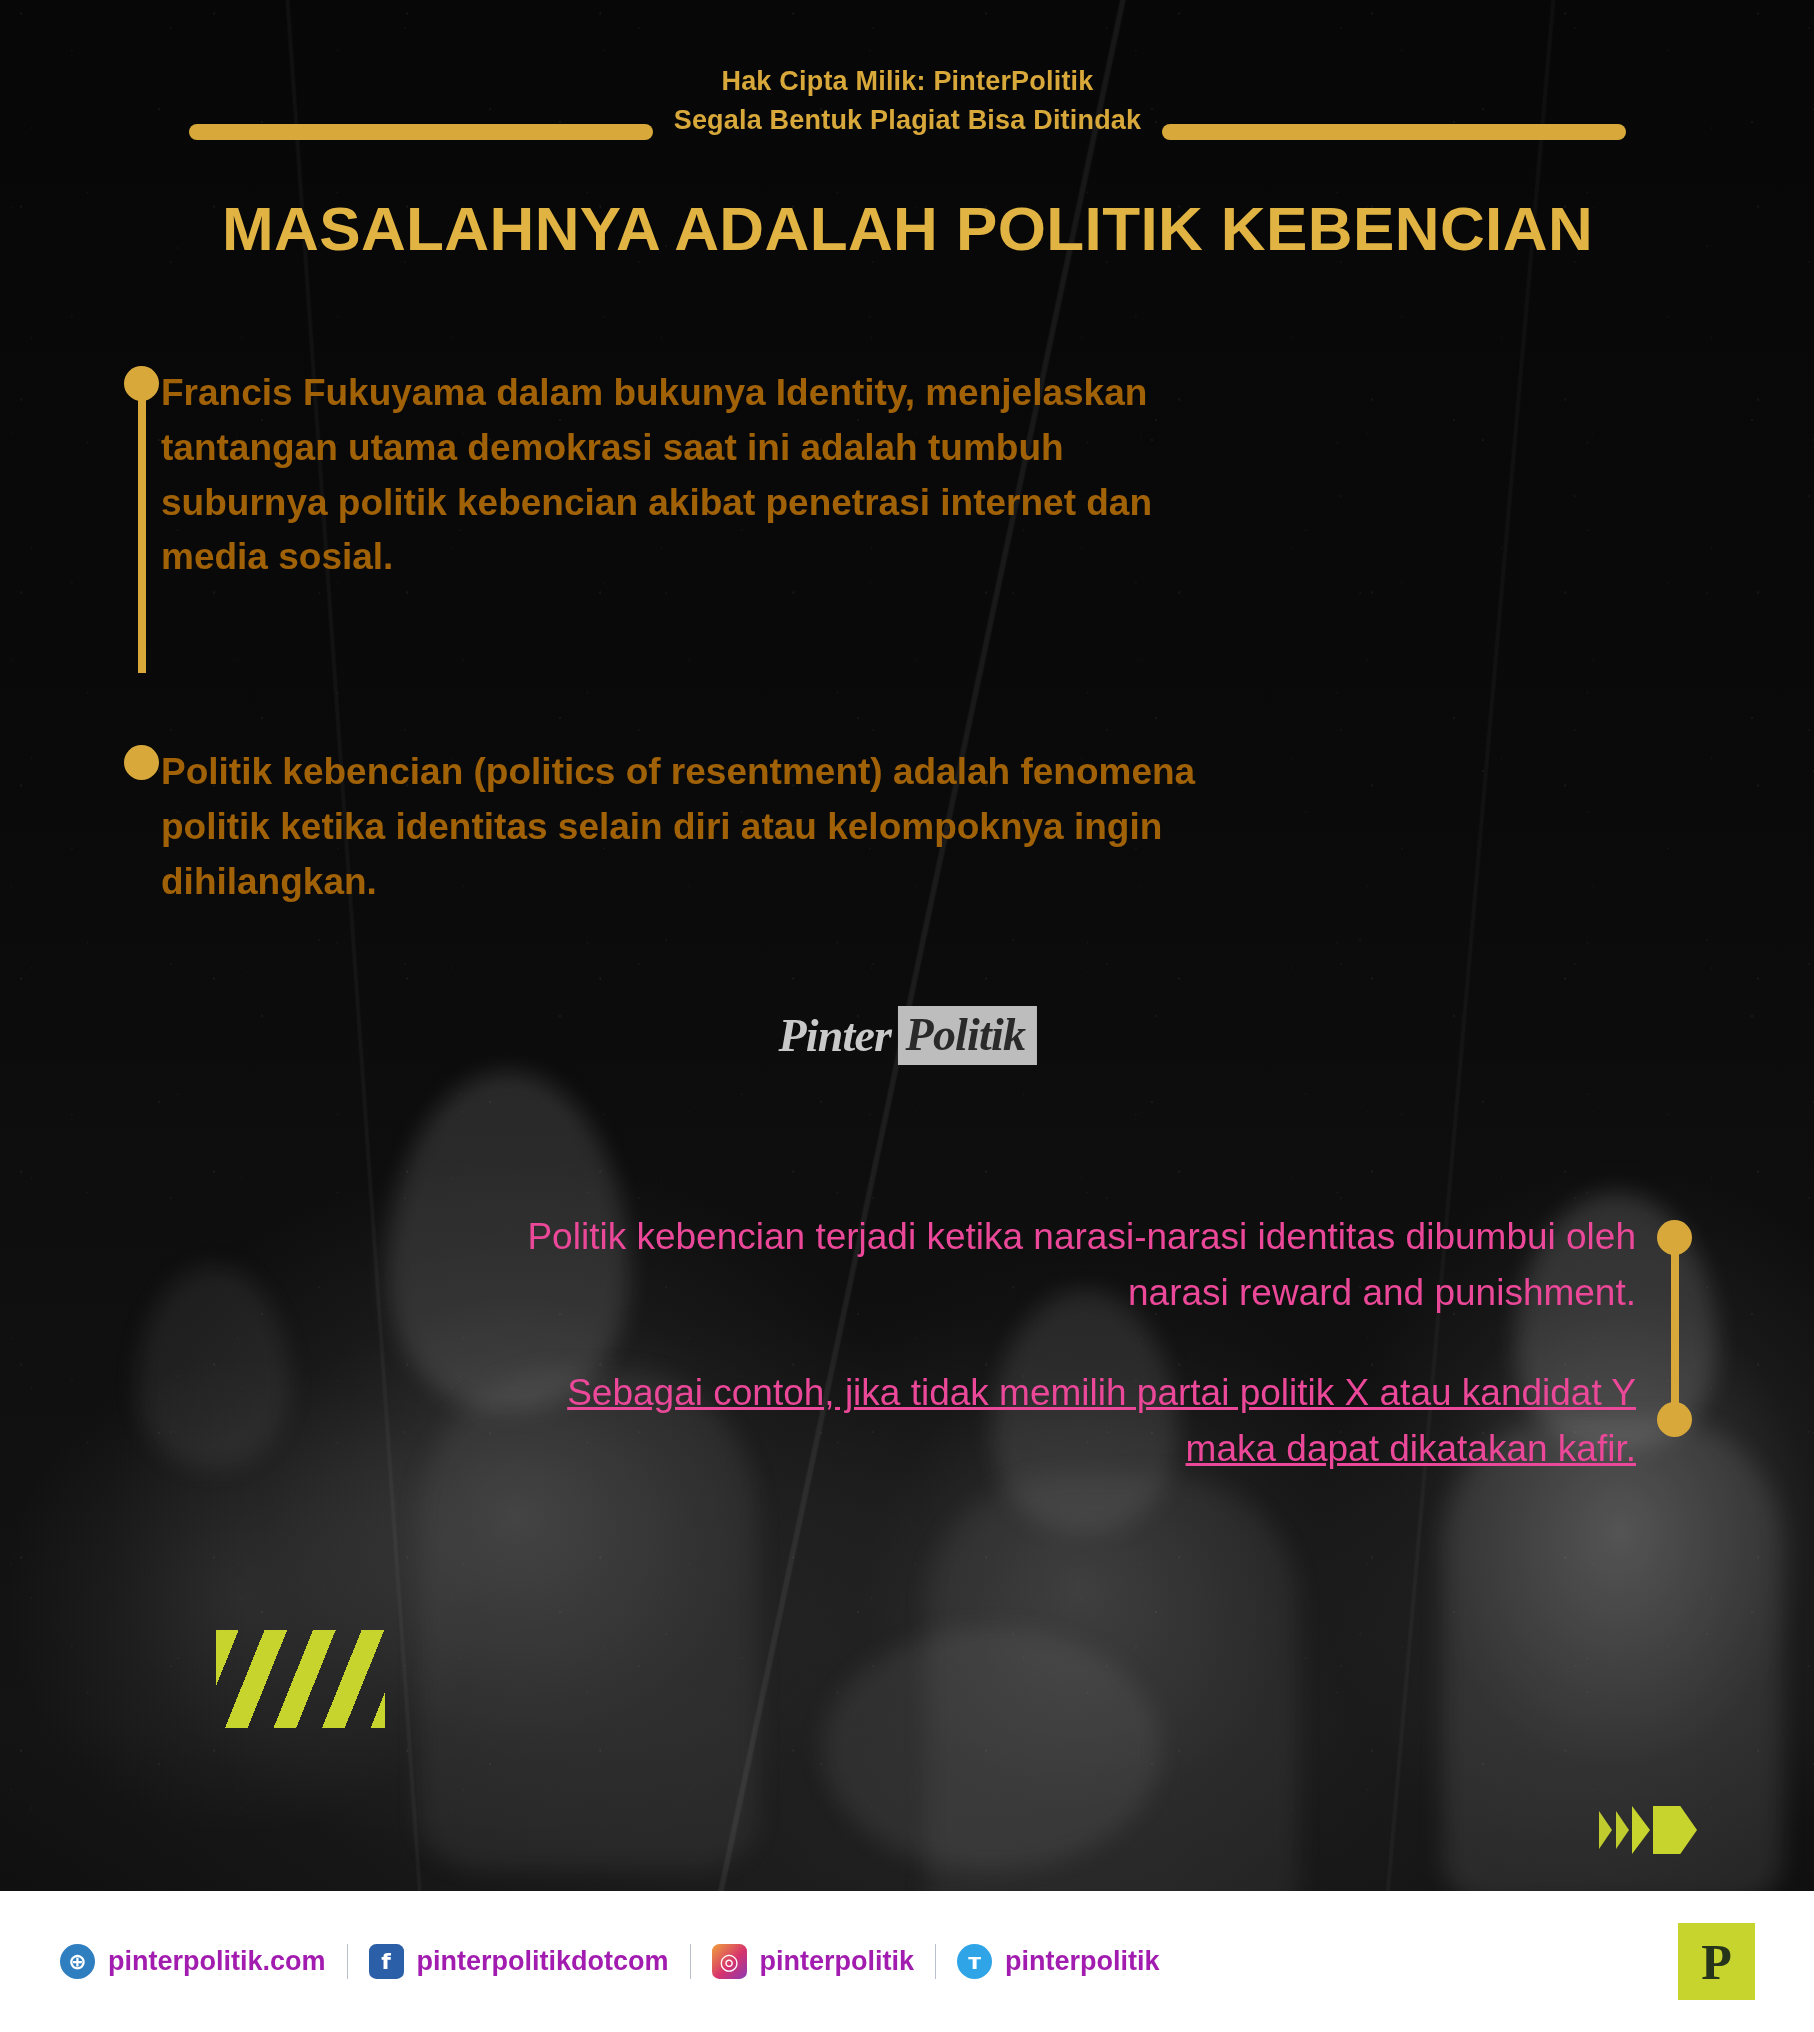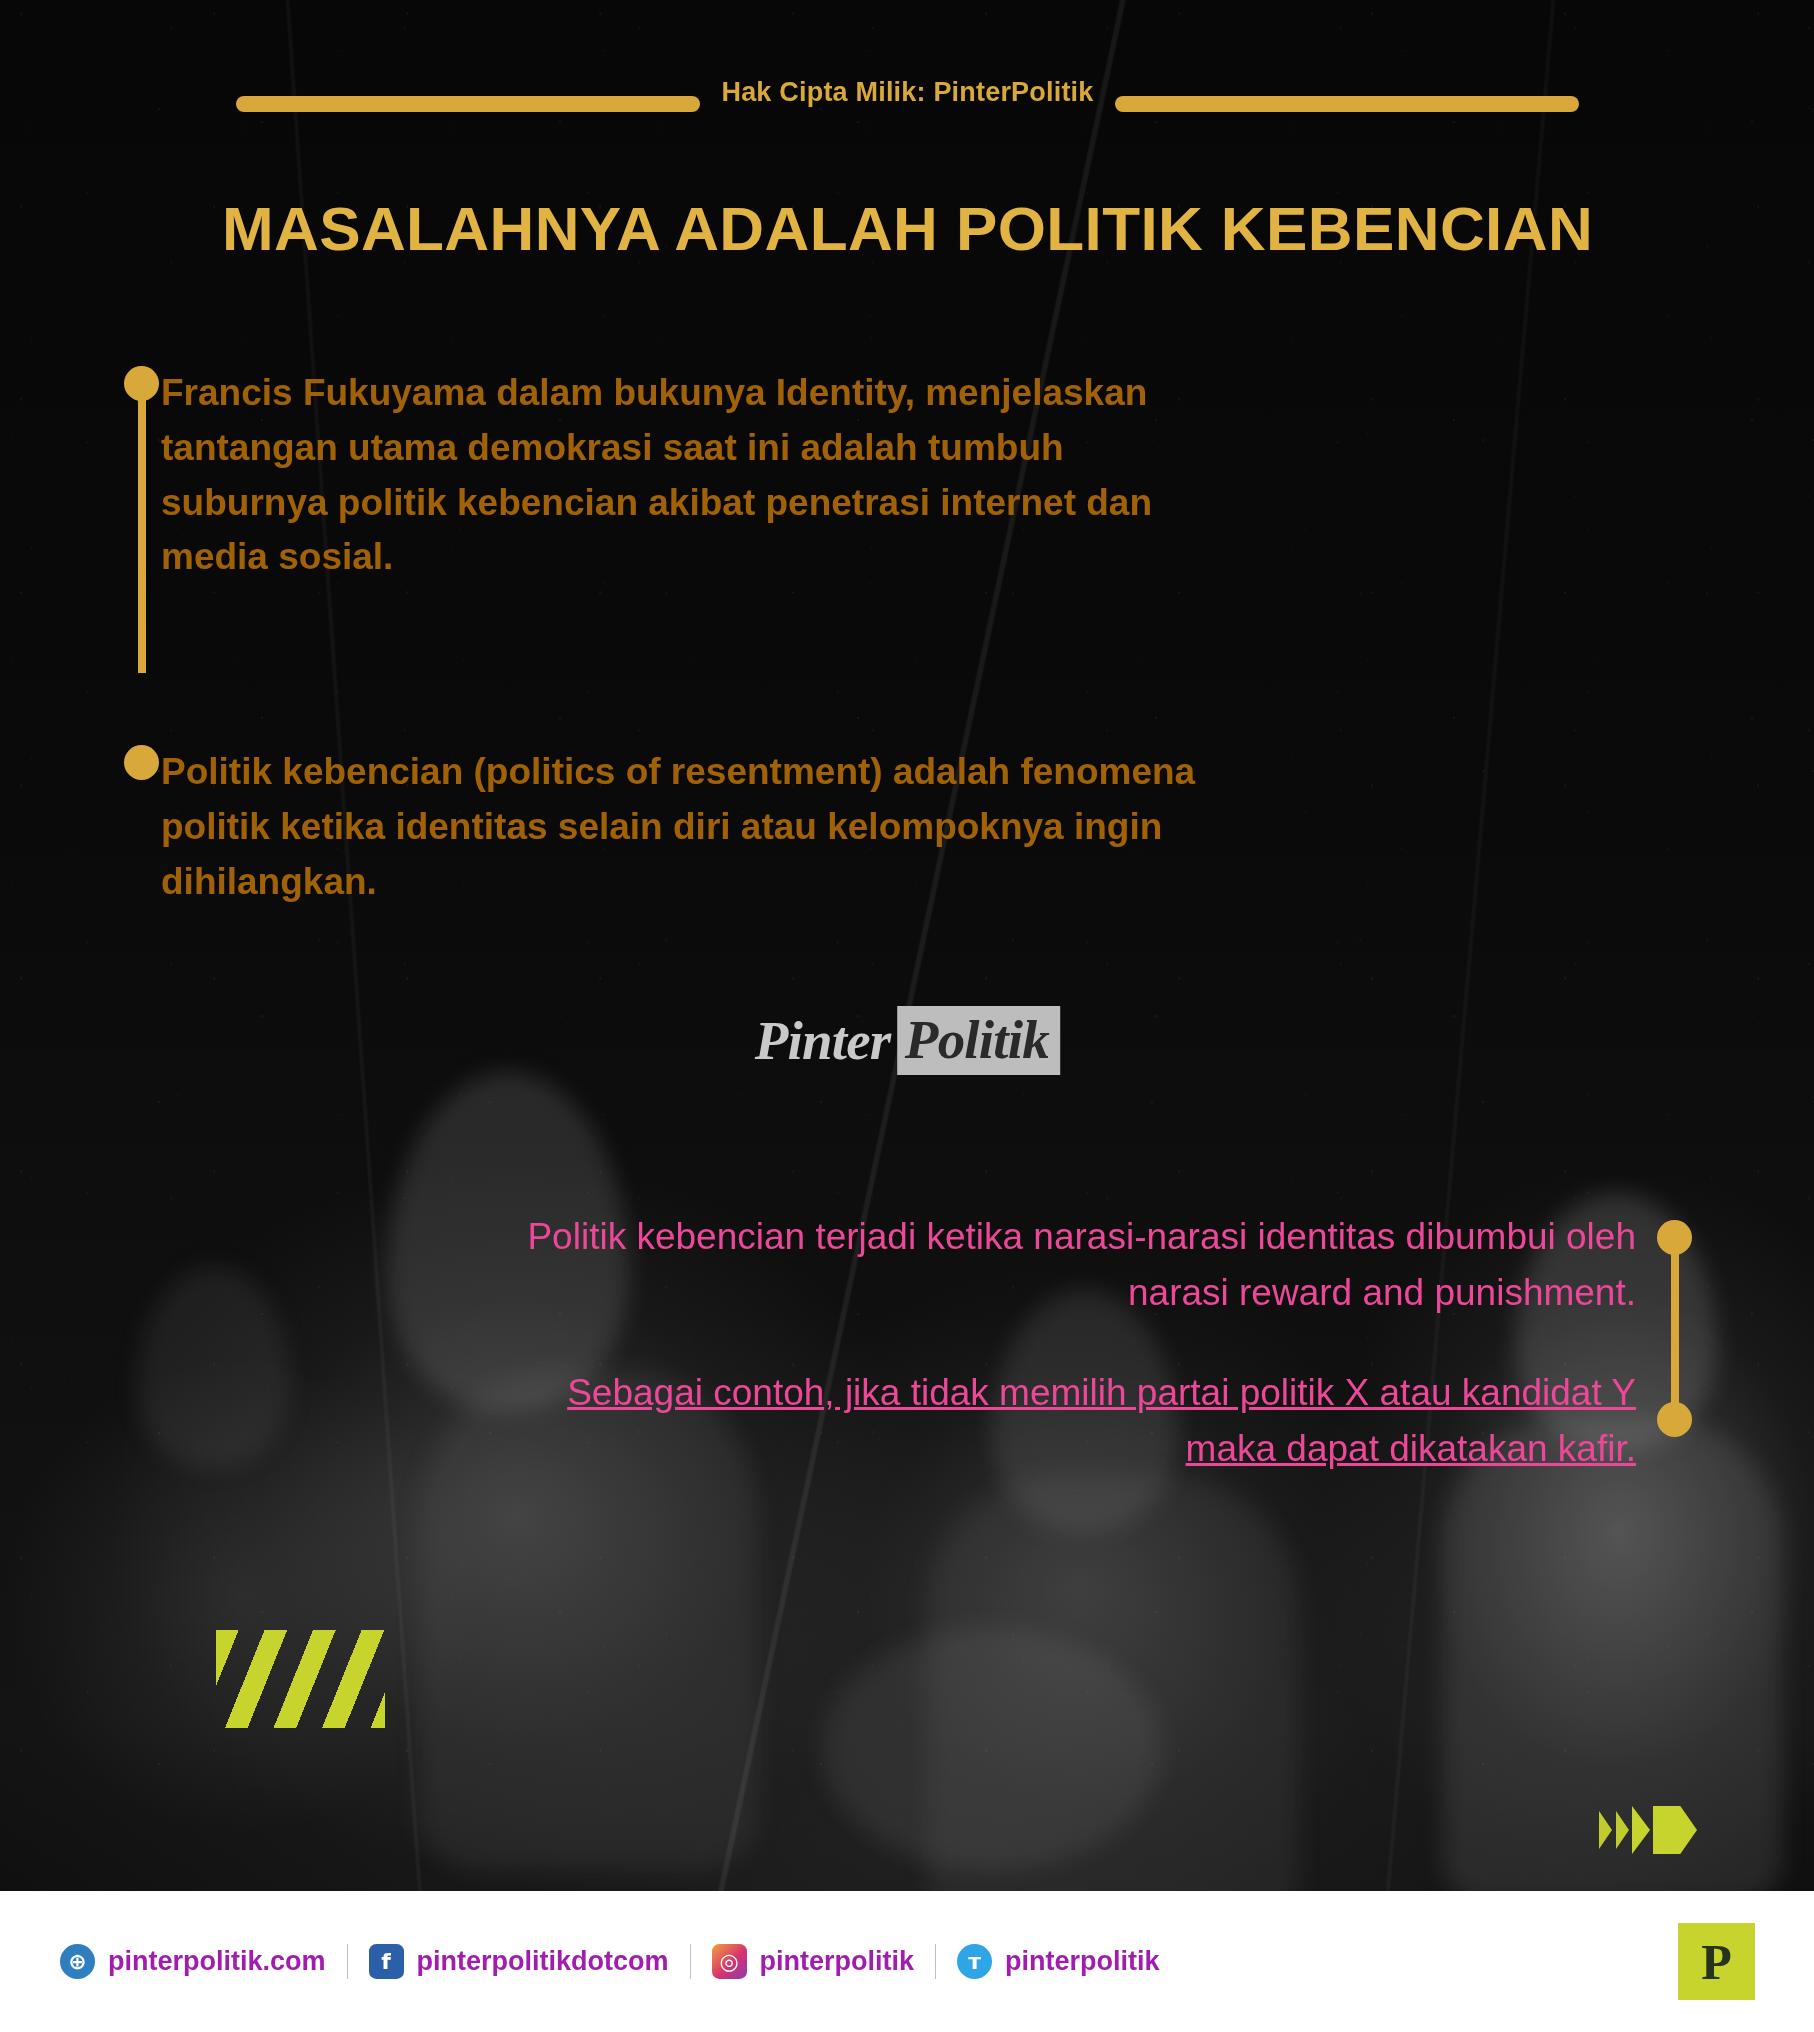--- a/index.html
+++ b/index.html
@@ -165,21 +165,21 @@
   .watermark {
     position: absolute;
     left: 50%;
     transform: translateX(-50%);
     top: 1006px;
     display: flex;
     align-items: center;
     font-family: "Liberation Serif", serif;
     font-style: italic;
     font-weight: bold;
-    font-size: 55px;
+    font-size: 46px;
     letter-spacing: -0.8px;
   }
   .wm-pinter { color: #c9c9c9; padding-right: 6.4px; }
   .wm-politik {
     color: #2a2a2a;
     background: #bdbdbd;
     padding: 1.6px 11.3px 4.8px 8px;
   }
 
   
@@ -325,20 +325,21 @@
   </div>
   <div class="grain"></div>
   <div class="scratches"></div>
 
   <div class="content">
 
     <div class="header">
       <div class="header-rule"></div>
       <div class="copyright">
         <div>Hak Cipta Milik: PinterPolitik</div>
+        <div>Segala Bentuk Plagiat Bisa Ditindak</div>
       </div>
       <div class="header-rule"></div>
     </div>
 
     <div class="title">MASALAHNYA ADALAH POLITIK KEBENCIAN</div>
 
     <div class="bullet-block" id="block-1">
       <div class="bullet-marker">
         <div class="dot top"></div>
         <div class="stem"></div>

